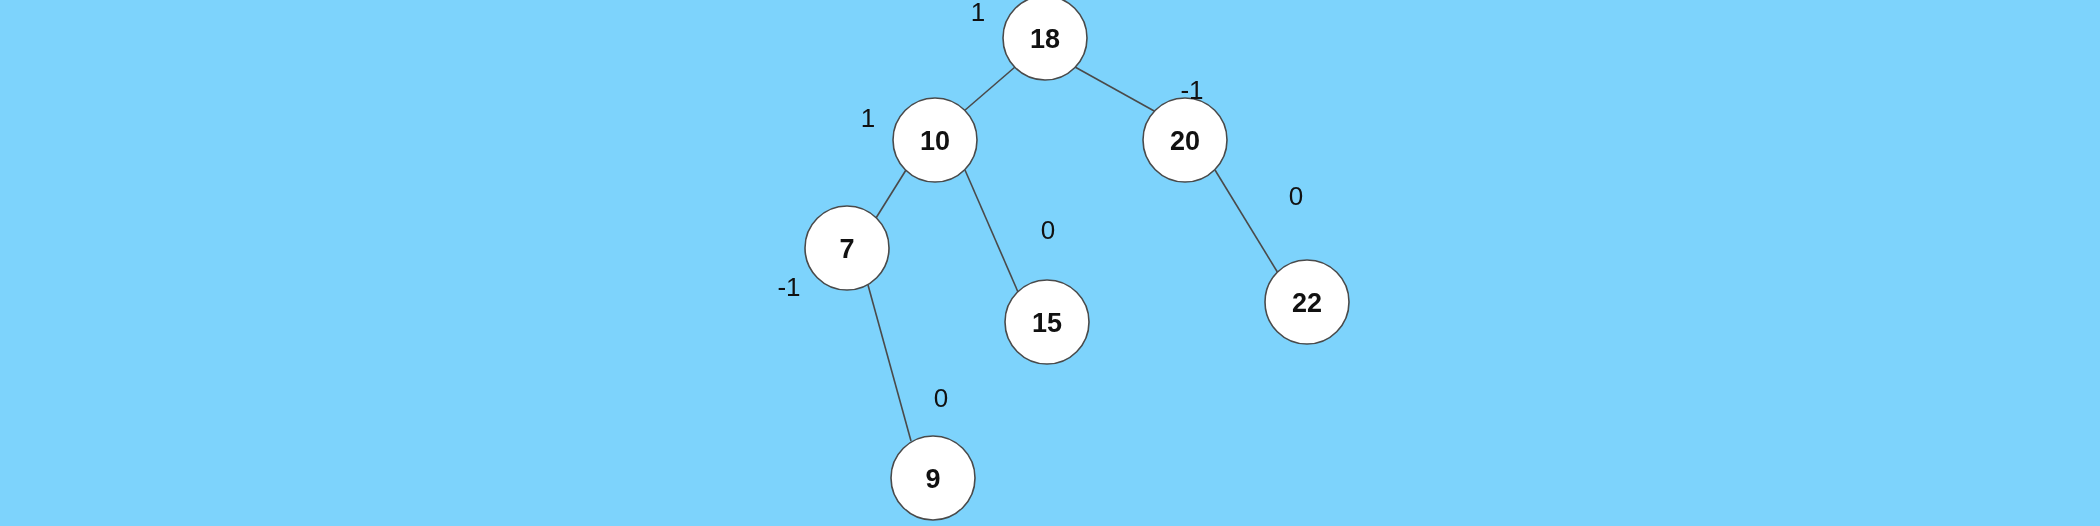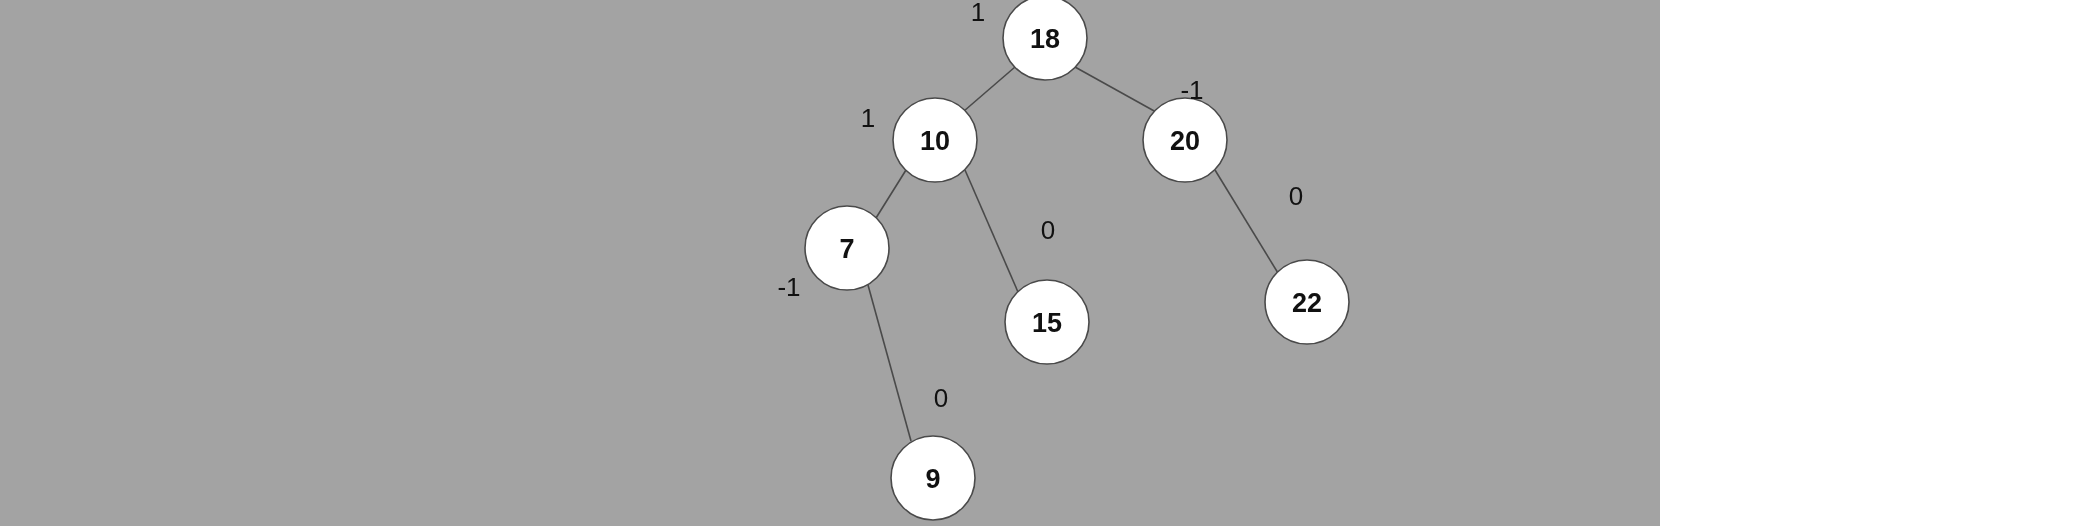--- a/index.html
+++ b/index.html
@@ -5,23 +5,23 @@
   html, body {
     margin: 0;
     padding: 0;
     background: #ffffff;
   }
   body {
     font-family: "Liberation Sans", sans-serif;
   }
   #canvas {
     position: relative;
-    width: 1660px;
+    width: 2100px;
     height: 526px;
-    background: #a3a3a3;
+    background: #7dd3fc;
     overflow: hidden;
     text-align: center;
   }
   #tree-svg {
     position: absolute;
     left: 0;
     top: 0;
     width: 2100px;
     height: 526px;
     display: block;

